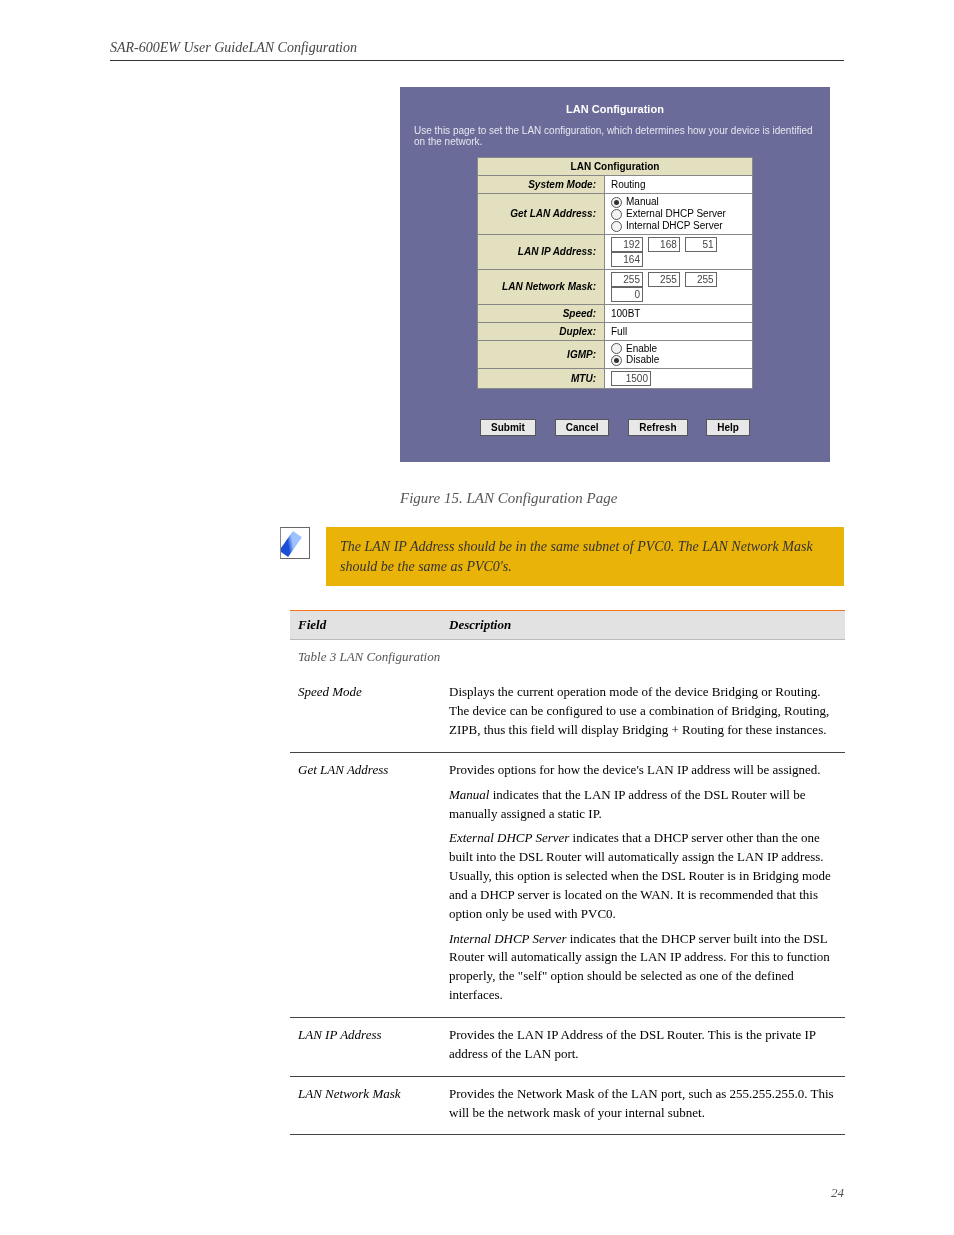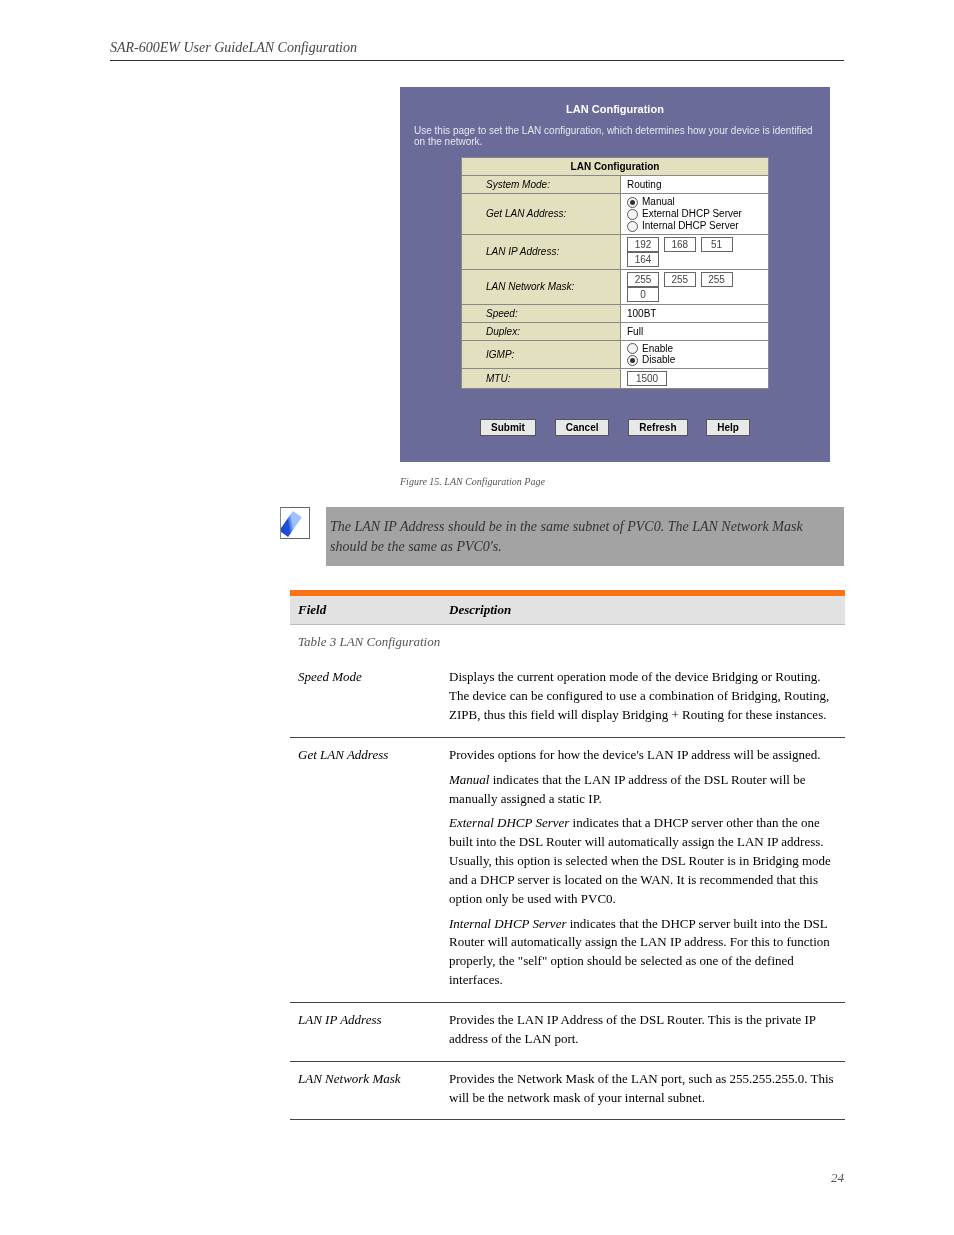--- a/index.html
+++ b/index.html
@@ -62,40 +62,41 @@
     background: #e3e0bf;
     text-align: center;
     font-weight: bold;
     padding: 3px 6px;
     border: 1px solid #888;
     font-size: 10px;
   }
   .cfg-table td.lab {
     background: #e3e0bf;
     border: 1px solid #888;
-    font-style: italic;
-    font-weight: normal;
-    padding: 3px 24px;
+    text-align: right;
+    font-style: italic;
+    font-weight: bold;
+    padding: 3px 8px;
     white-space: nowrap;
     width: 110px;
   }
   .cfg-table td.val {
     background: #fff;
     border: 1px solid #888;
     padding: 2px 6px;
     width: 135px;
   }
   .ipbox {
     display: inline-block;
     width: 26px;
     border: 1px solid #666;
     padding: 1px 2px;
     background: #fff;
     font-size: 10px;
-    text-align: center;
+    text-align: right;
     margin-right: 2px;
     color: #444;
   }
   .radio {
     display: inline-block;
     width: 9px;
     height: 9px;
     border: 1px solid #555;
     border-radius: 50%;
     margin-right: 4px;
@@ -122,22 +123,22 @@
     padding: 2px 10px;
     margin: 12px 8px;
     font-size: 10px;
     font-weight: bold;
     color: #000;
   }
   .fig-caption {
     font-style: italic;
     color: #555;
     font-family: "Times New Roman", serif;
-    font-size: 10px;
-    margin: 14px 0 20px 290px;
+    font-size: 15px;
+    margin: 28px 0 20px 290px;
   }
   .notebox-row {
     display: flex;
     align-items: flex-start;
     margin: 0 0 24px 170px;
   }
   .note-icon {
     width: 30px;
     height: 32px;
     margin-right: 16px;
@@ -151,22 +152,22 @@
   }
   .note-icon::before{
     content:"";
     position:absolute;
     left:4px; top:4px;
     width:11px;height:24px;
     background:linear-gradient(45deg,#1b4fd6 40%,#9ec2ff 60%);
     transform:rotate(35deg);
   }
   .notebox {
-    background: #a3a3a3;
-    padding: 10px 4px;
+    background: #eab308;
+    padding: 10px 14px;
     font-style: italic;
     font-family: "Times New Roman", serif;
     font-size: 14px;
     color: #333;
     flex: 1;
     line-height: 1.4;
   }
   .table3 {
     margin-left: 180px;
     width: 555px;
@@ -179,21 +180,21 @@
     color: #555;
     padding-bottom: 8px;
     font-size:13px;
   }
   .table3 thead th {
     background: #e2e2e2;
     font-style: italic;
     font-weight: bold;
     text-align: left;
     padding: 6px 8px;
-    border-top: 6px solid #f97316;
+    border-top: 1px solid #f97316;
     border-bottom: 1px solid #bbb;
   }
   .table3 tbody td {
     vertical-align: top;
     padding: 8px 8px 12px 8px;
     line-height: 1.45;
   }
   .table3 tbody td.f {
     font-style: italic;
     width: 135px;

